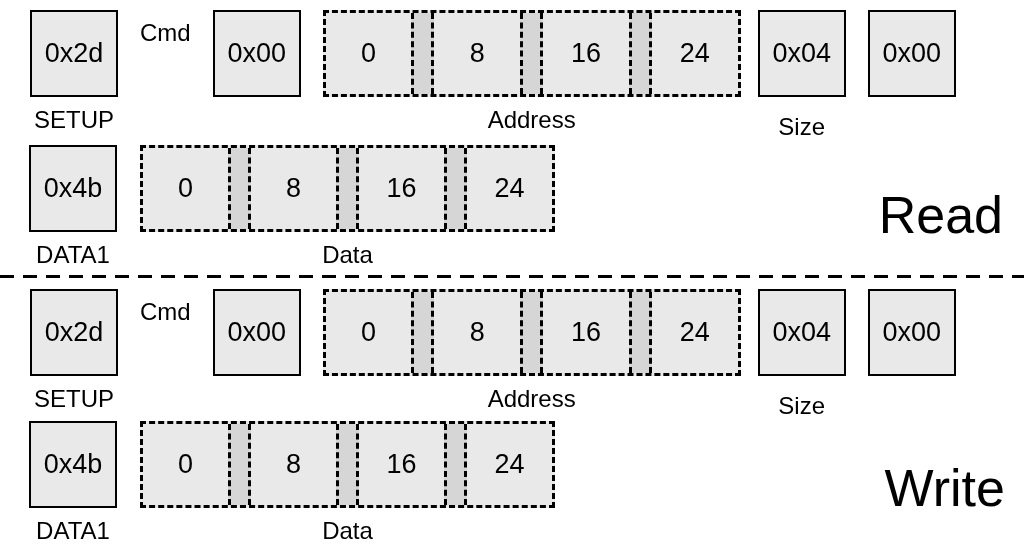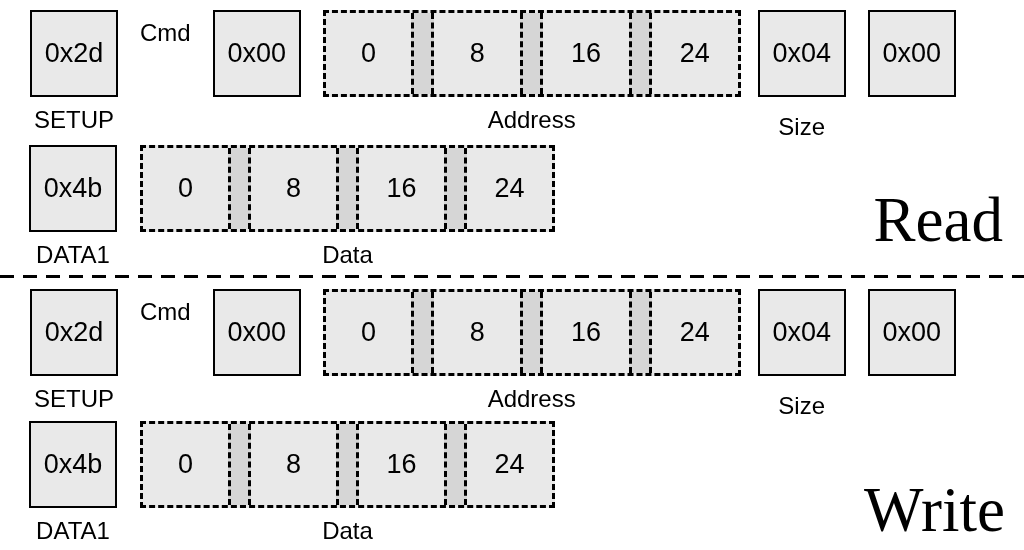--- a/index.html
+++ b/index.html
@@ -64,27 +64,26 @@
   .divider {
     position: absolute;
     left: 0; top: 275px;
     width: 1024px; height: 3px;
     background: repeating-linear-gradient(90deg,
       var(--border, #000000) 0 14px, transparent 14px 23px);
   }
 
   .big-label {
     position: absolute;
-    font-size: 63px;
+    font-size: 52px;
     line-height: 1;
     white-space: nowrap;
-    font-family: Liberation Serif, serif;
   }
   #read-big  { top: 189px; right: 21px; }
-  #write-big { top: 479px; right: 19px; }
+  #write-big { top: 462px; right: 19px; }
 </style>
 </head>
 <body>
 
 <div class="diagram">
 
   <div class="row" id="read-row1">
     <div class="unit">
       <div class="byte-box">
         <span>0x2d</span>

